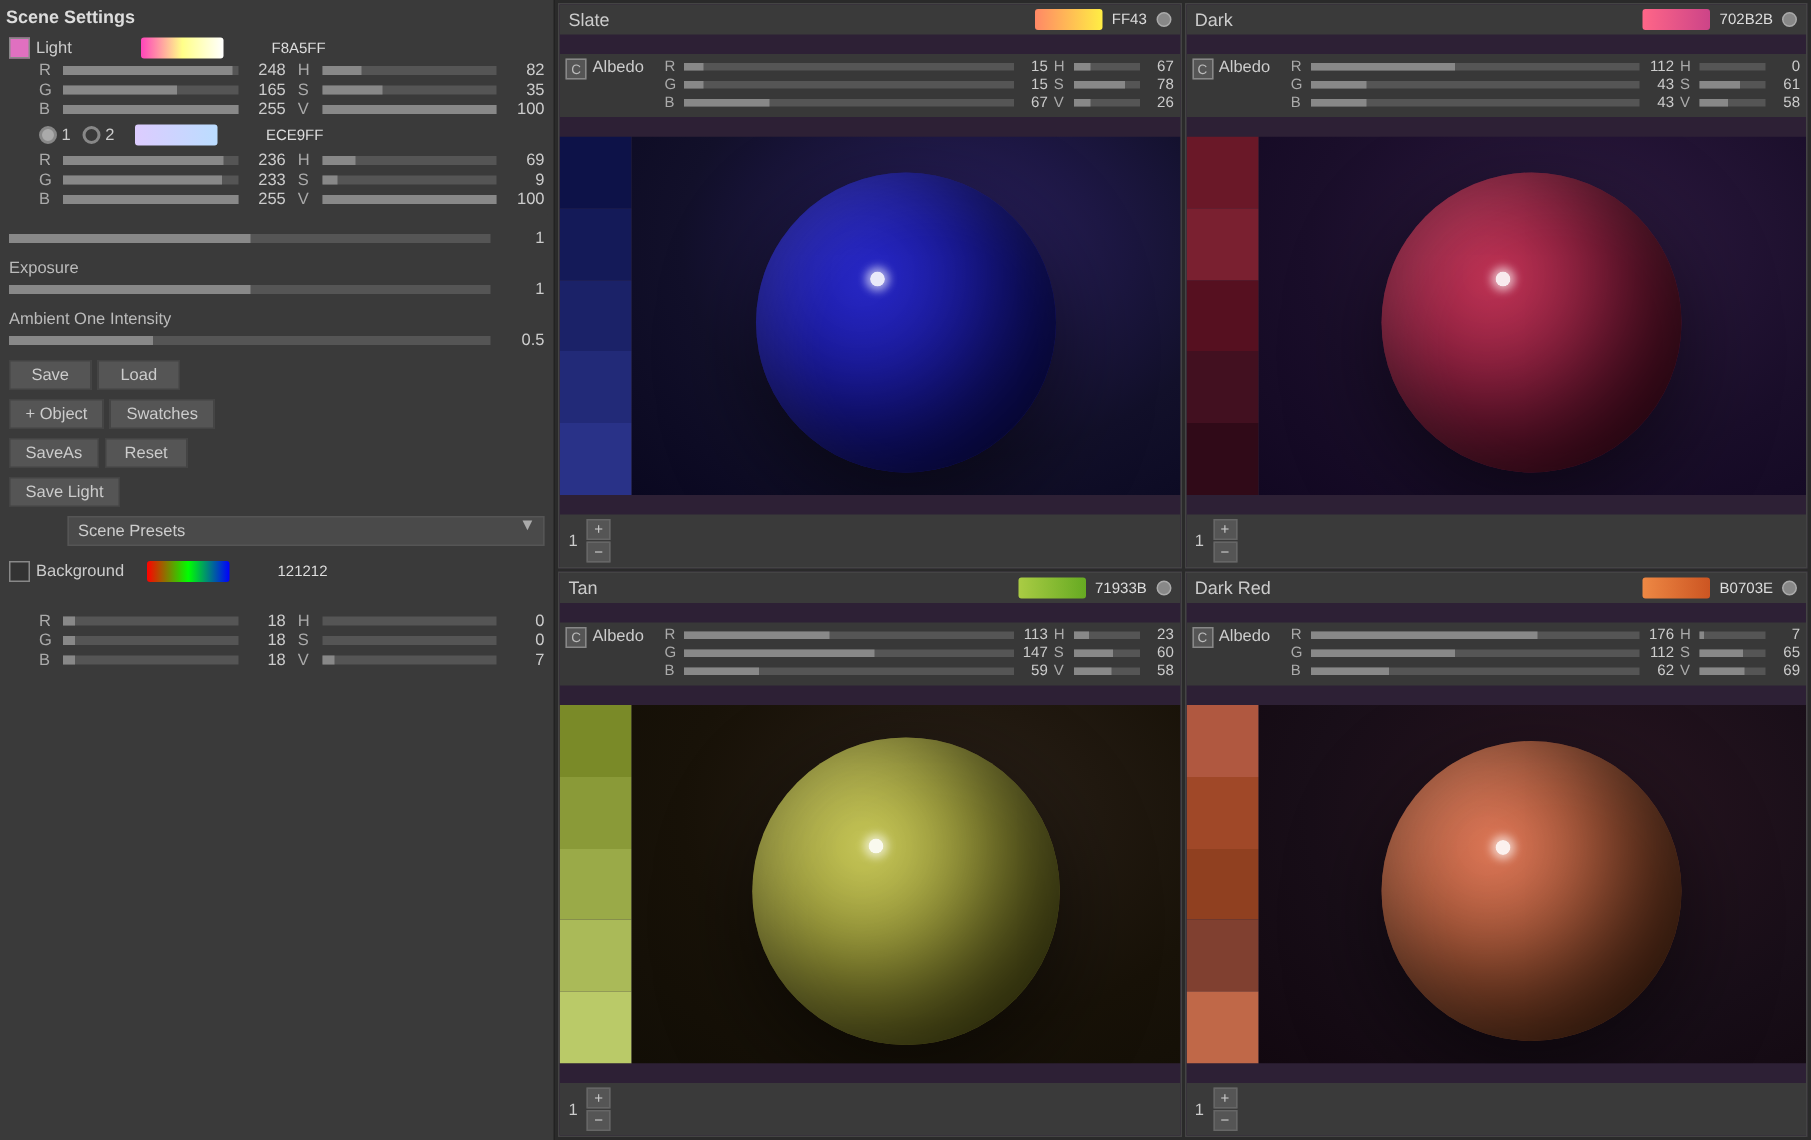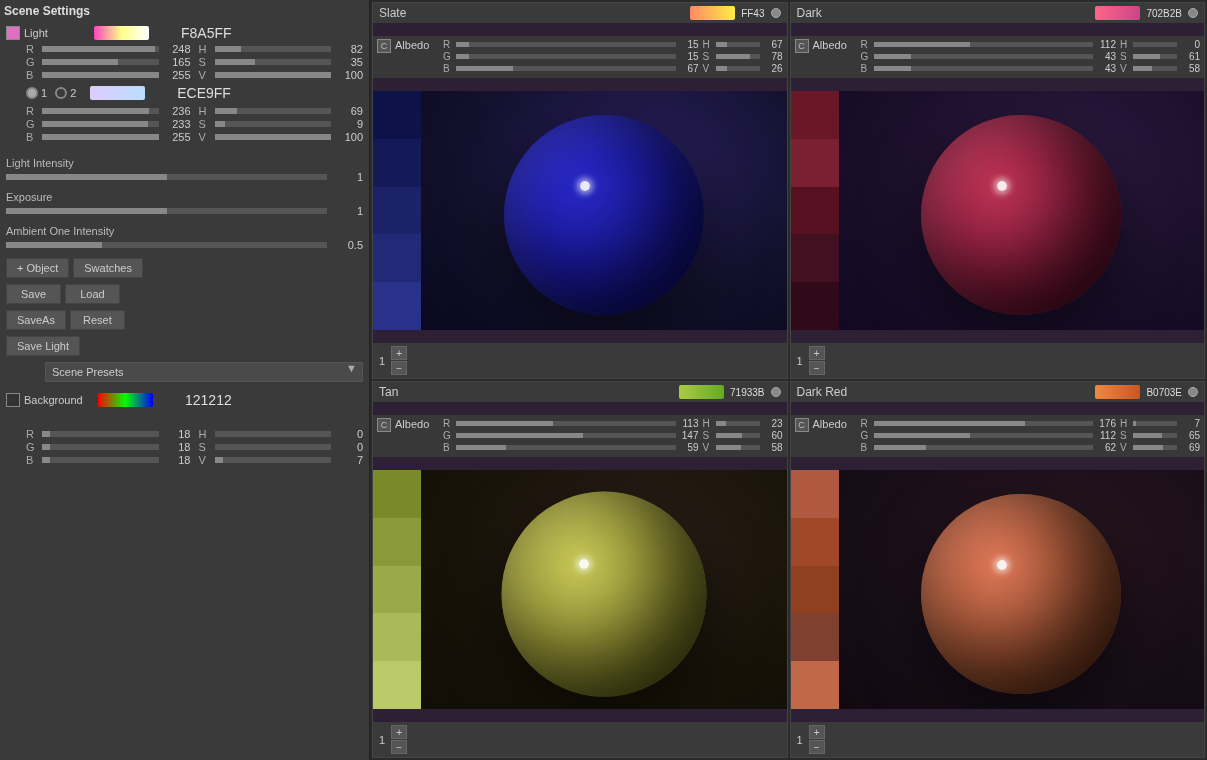--- a/index.html
+++ b/index.html
@@ -50,21 +50,21 @@
       cursor: pointer;
       flex-shrink: 0;
     }
     .color-label {
       min-width: 70px;
       color: #ccc;
     }
     .hex-label {
       margin-left: 4px;
       color: #ddd;
-      font-size: 14px;
+      font-size: 10px;
       padding-left: 25px;
     }
     .rgb-row {
       display: flex;
       align-items: center;
       margin-bottom: 1px;
       margin-left: 20px;
     }
     .rgb-label {
       width: 12px;
@@ -514,21 +514,20 @@
       <span class="slider-value">255</span>
       <span class="hsv-label">V</span>
       <div class="slider-track">
           <div class="slider-fill" style="width:100%"></div>
         </div>
       <span class="slider-value">100</span>
     </div>
   </div>
 
   <div class="intensity-section">
-    <div class="intensity-label">Light Intensity</div>
     <div class="intensity-row">
       <div class="intensity-slider">
           <div class="intensity-fill" style="width:50%"></div>
         </div>
       <span class="intensity-value">1</span>
     </div>
   </div>
   <div class="intensity-section">
     <div class="intensity-label">Exposure</div>
     <div class="intensity-row">
@@ -542,26 +541,26 @@
     <div class="intensity-label">Ambient One Intensity</div>
     <div class="intensity-row">
       <div class="intensity-slider">
           <div class="intensity-fill" style="width:30%"></div>
         </div>
       <span class="intensity-value">0.5</span>
     </div>
   </div>
 
   <div class="btn-row">
+    <button class="btn">Save</button>
+    <button class="btn">Load</button>
+  </div>
+  <div class="btn-row">
     <button class="btn">+ Object</button>
     <button class="btn">Swatches</button>
-  </div>
-  <div class="btn-row">
-    <button class="btn">Save</button>
-    <button class="btn">Load</button>
   </div>
   <div class="btn-row">
     <button class="btn">SaveAs</button>
     <button class="btn">Reset</button>
   </div>
   <div class="btn-row">
     <button class="btn">Save Light</button>
   </div>
 
   <div class="presets-row">

